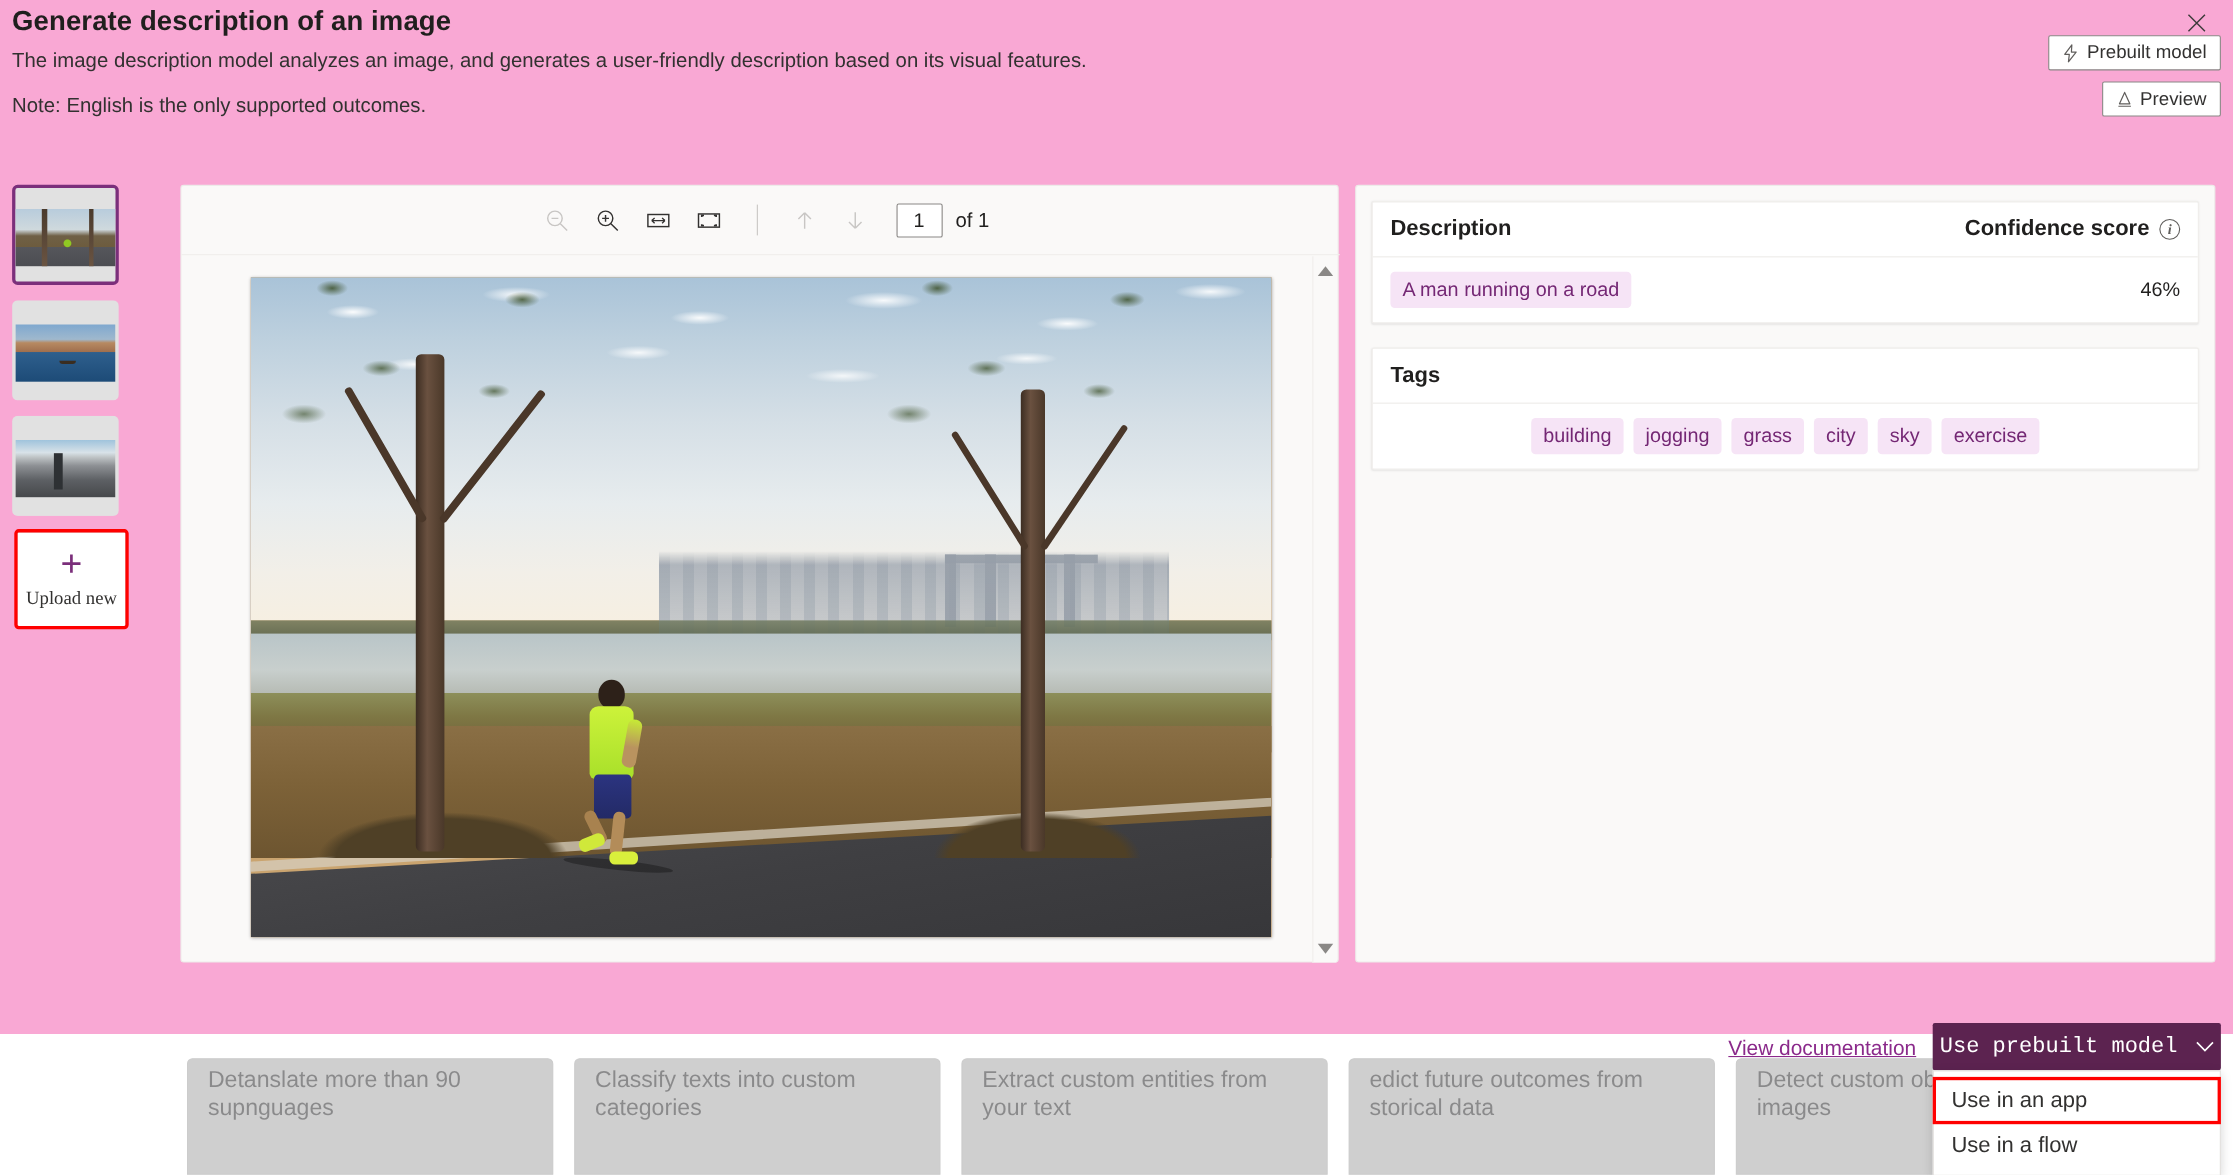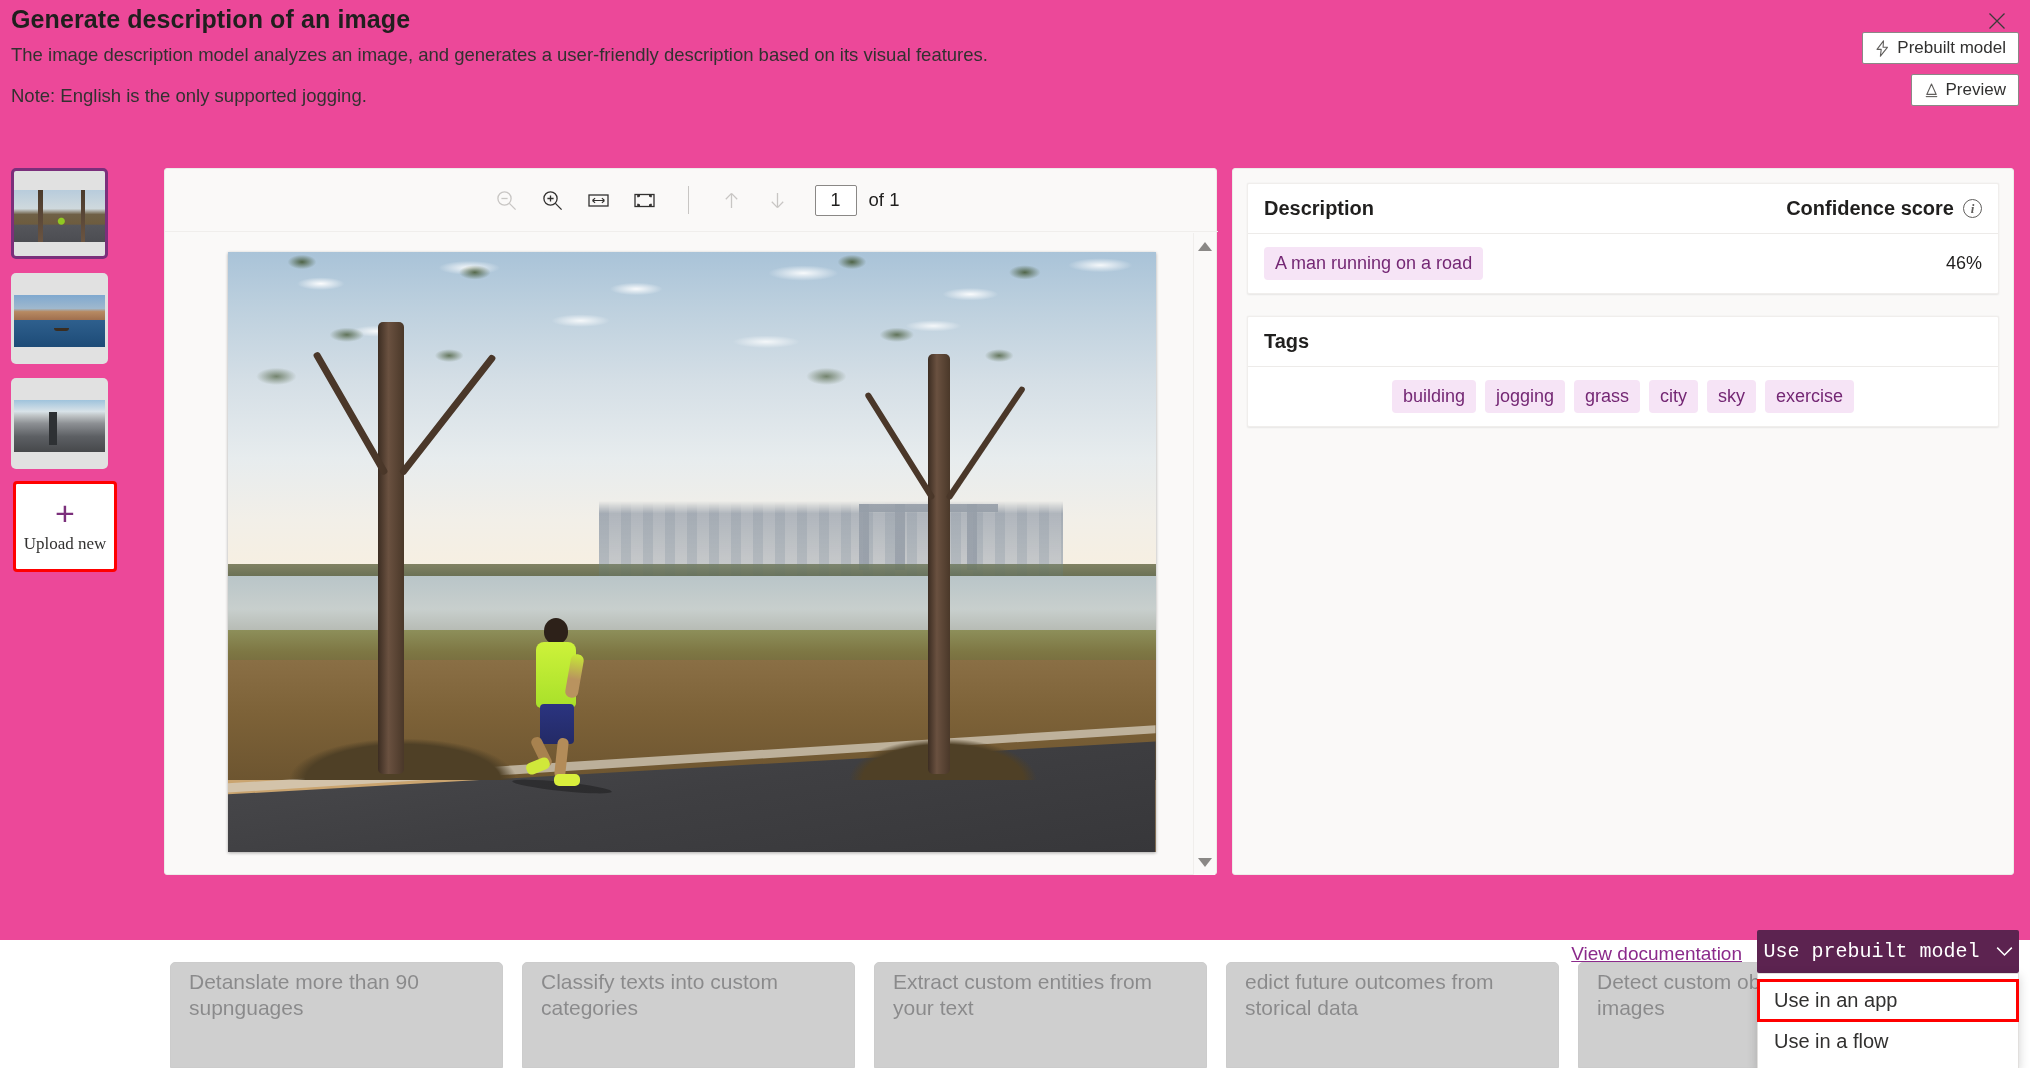--- a/index.html
+++ b/index.html
@@ -32,21 +32,21 @@
   .bg-card span { display: block; margin-top: -4px; }
   #bg-veil {
     position: absolute; left: 0; top: 0; width: 2030px; height: 1068px;
     background: rgba(255,255,255,0.0); z-index: 1; pointer-events: none;
   }
 
   
   #dialog {
     position: absolute; left: 0; top: 0;
     width: 2030px; height: 940px;
-    background: #ec4899; z-index: 2;
+    background: #f9a8d4; z-index: 2;
   }
 
   
   #page-title {
     position: absolute; left: 11px; top: 5px;
     font-size: 25px; color: #201f1e; font-weight: 600;
     letter-spacing: .1px;
   }
   #subtitle-1 {
     position: absolute; left: 11px; top: 44px;
@@ -405,21 +405,21 @@
         <span>Detect custom objects in images</span>
       </div>
   </div>
 </div>
 <div id="bg-veil"></div>
 
 <div id="dialog">
 
   <div id="page-title">Generate description of an image</div>
   <div id="subtitle-1">The image description model analyzes an image, and generates a user-friendly description based on its visual features.</div>
-  <div id="subtitle-2">Note: English is the only supported jogging.</div>
+  <div id="subtitle-2">Note: English is the only supported outcomes.</div>
 
   <div id="close-button">
     <svg width="20" height="20" viewBox="0 0 20 20">
       <path d="M2.5 2.5 L17.5 17.5 M17.5 2.5 L2.5 17.5" stroke="#3b3a39" stroke-width="1.3" fill="none"></path>
     </svg>
   </div>
 
   <div class="pill-btn" id="prebuilt-model-chip">
     <svg width="15" height="17" viewBox="0 0 15 17">
       <path d="M8.5 0.8 L2 9.4 h4.2 L5.4 16.2 L12.4 7.3 H8.1 Z" fill="none" stroke="#605e5c" stroke-width="1.1" stroke-linejoin="round"></path>

